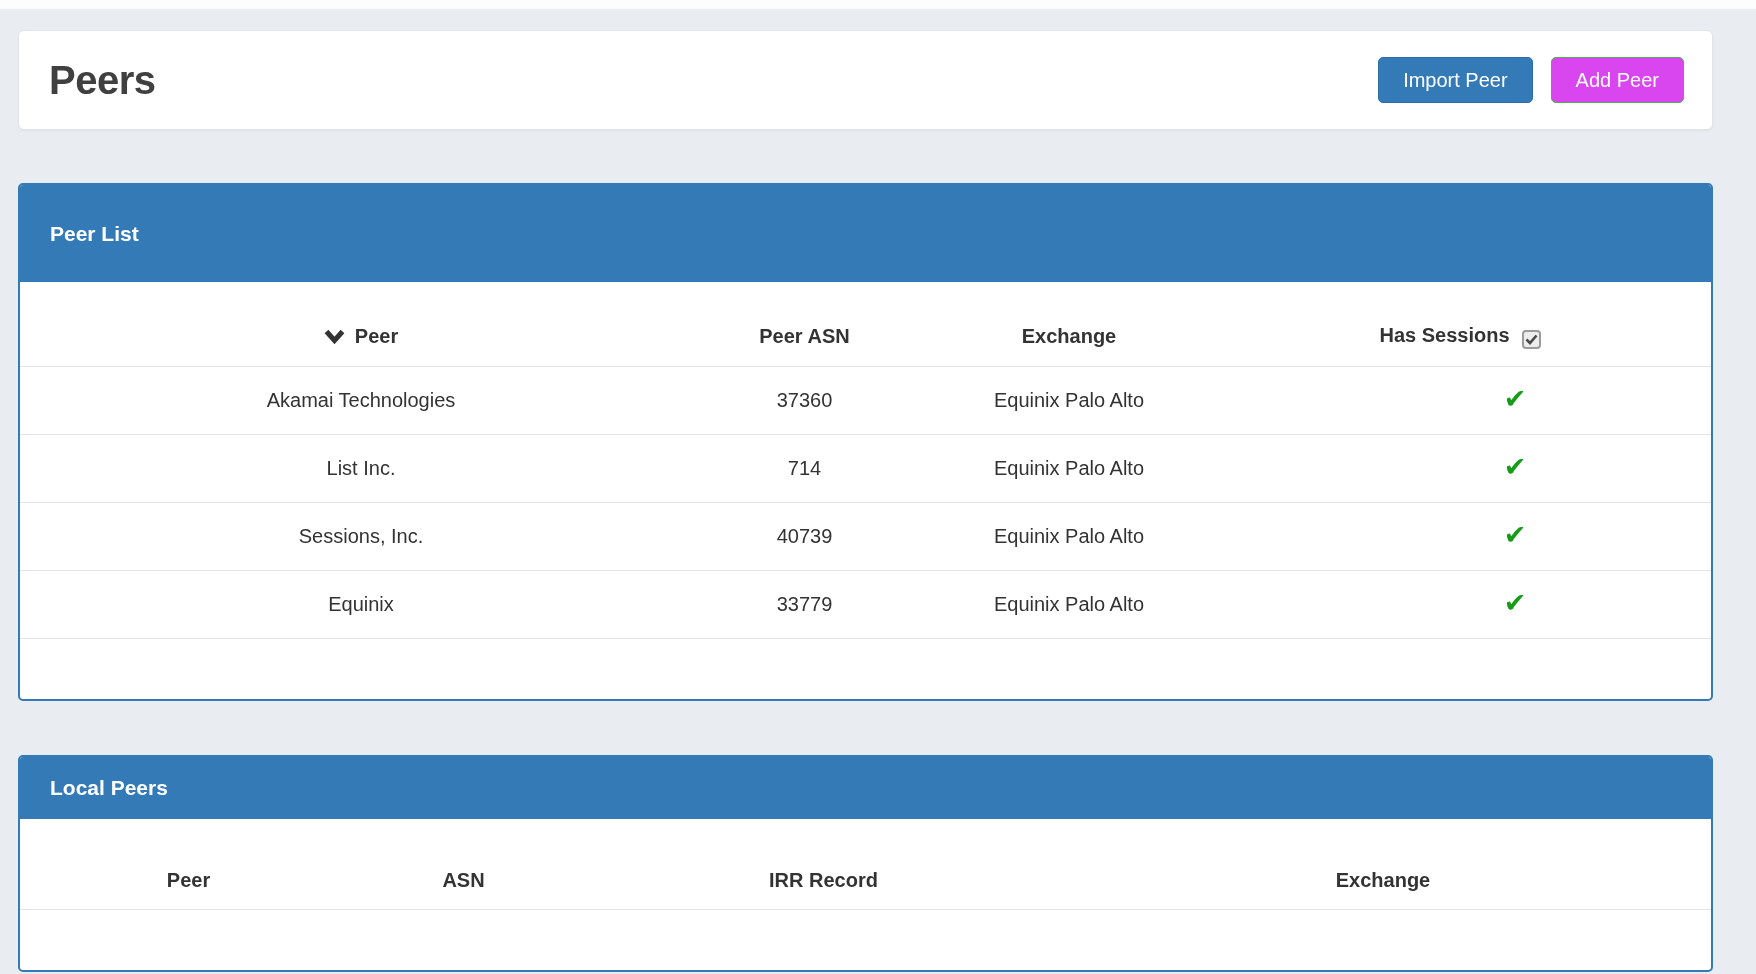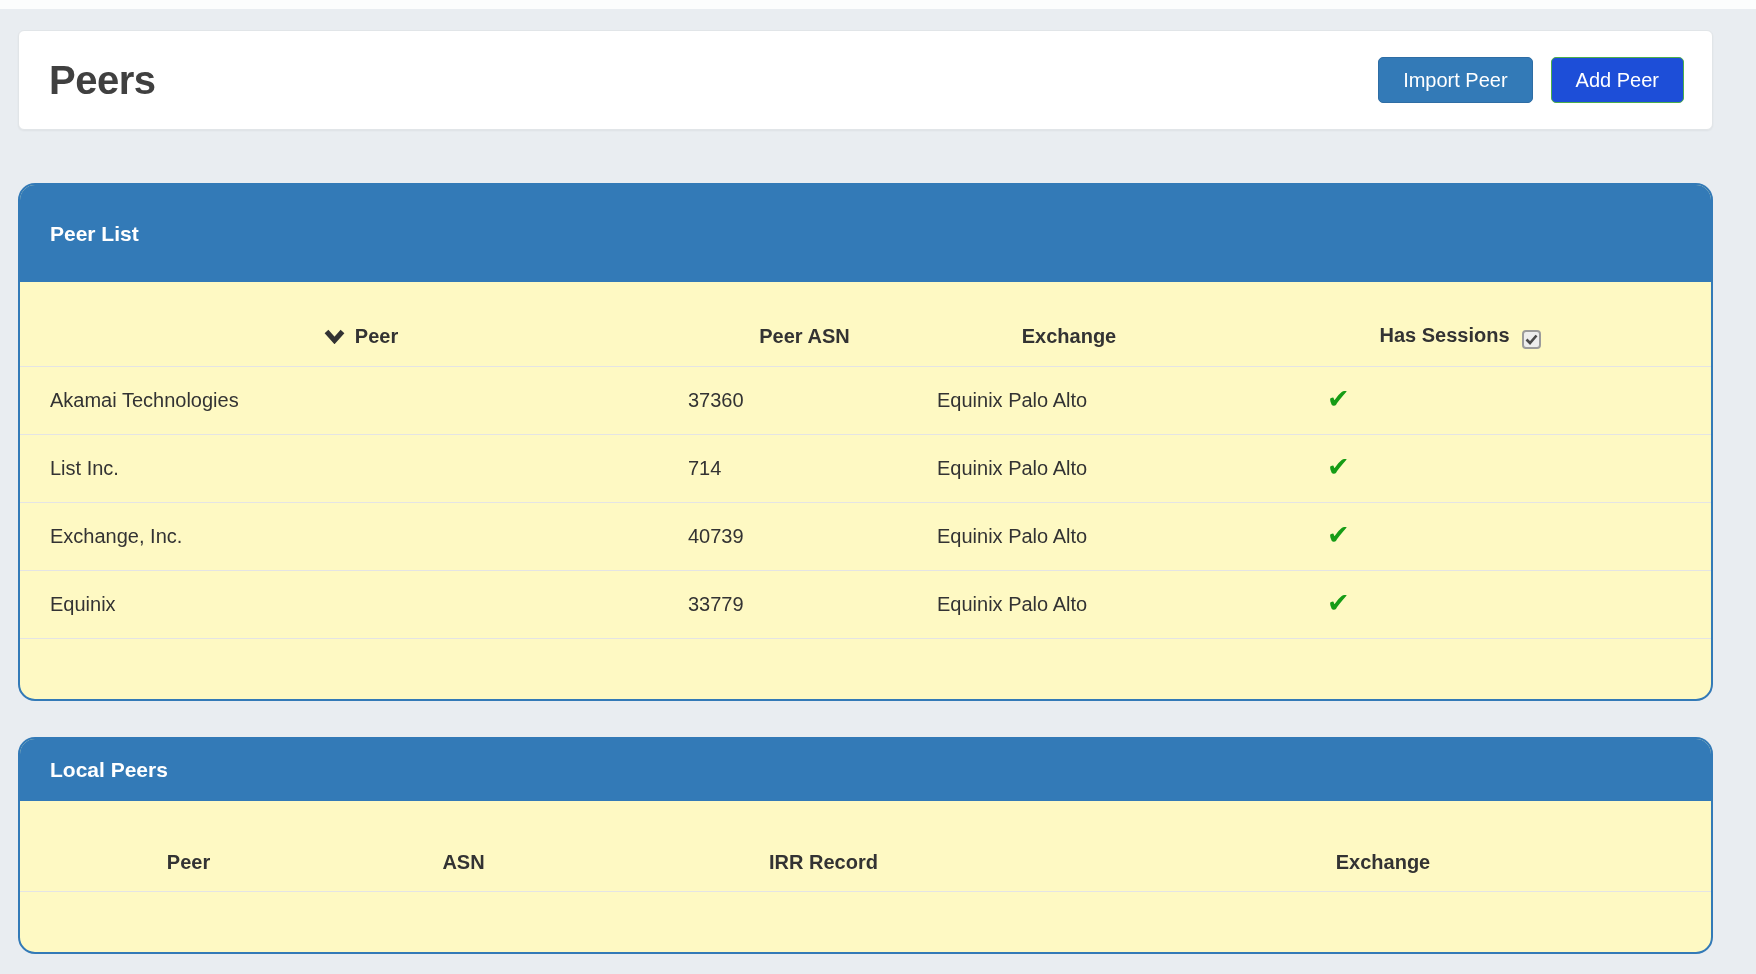--- a/index.html
+++ b/index.html
@@ -21,28 +21,28 @@
     height:100px; display:flex; align-items:center; justify-content:space-between;
     padding:0 28px 0 30px;
   }
   .page-title { font-size:40px; font-weight:700; color:#404040; letter-spacing:-0.5px; }
   .header-buttons { display:flex; align-items:flex-start; }
   .btn {
     font-family:inherit; font-size:20px; color:#fff; font-weight:400;
     padding:10px 24px; border-radius:5px; cursor:pointer; line-height:24px;
   }
   .btn-primary { background:#337ab7; border:1px solid #2e6da4; }
-  .btn-success { background:#1d4ed8; border:1px solid #4cae4c; margin-left:18px; }
+  .btn-success { background:#d946ef; border:1px solid #4cae4c; margin-left:18px; }
 
   
   .panel {
-    border:2px solid #337ab7; border-radius:17px; background:#fef9c3; overflow:hidden;
+    border:2px solid #337ab7; border-radius:5px; background:#ffffff; overflow:hidden;
   }
   .panel-peerlist { margin-top:53px; }
-  .panel-local { margin-top:36px; }
+  .panel-local { margin-top:54px; }
   .panel-heading {
     background:#337ab7; display:flex; align-items:center; justify-content:space-between;
     padding:0 28px 0 30px;
   }
   .panel-peerlist .panel-heading { height:97px; }
   .panel-local .panel-heading { height:62px; }
   .panel-title { color:#fff; font-size:21px; font-weight:700; }
 
   
   .filter-group { display:flex; height:56px; }
@@ -55,21 +55,21 @@
   .search-btn {
     width:63px; height:56px; background:#337ab7; border:1px solid #2a6496;
     border-radius:0 5px 5px 0; display:flex; align-items:center; justify-content:center;
     cursor:pointer;
   }
 
   
   table { width:100%; border-collapse:collapse; font-size:20px; color:#333; table-layout:fixed; }
   th { text-align:center; font-weight:700; }
   .peer-table th { padding:42px 8px 17px; border-bottom:1px solid #e4e4e4; }
-  .peer-table td { padding:20px 8px 21px; border-bottom:1px solid #e4e4e4; line-height:23px; }
+  .peer-table td { padding:20px 8px 21px; border-bottom:1px solid #e4e4e4; line-height:23px;text-align:center; }
   .peer-table th.col-peer, .peer-table td.col-peer { padding-left:30px; }
   .peer-table td.col-sessions { padding-left:118px; }
   .local-table th { padding:50px 8px 17px; border-bottom:1px solid #e4e4e4; }
   .local-table th.col-peer { padding-left:30px; }
   .bottom-space { height:60px; }
   .bottom-space-local { height:60px; }
 
   .sort-chevron { margin-right:10px; vertical-align:-1px; }
 
   
@@ -139,21 +139,21 @@
                   <td class="col-exchange">Equinix Palo Alto</td>
                   <td class="col-sessions"><span class="session-check">✔</span></td>
                 </tr>
                 <tr>
                   <td class="col-peer">List Inc.</td>
                   <td class="col-asn">714</td>
                   <td class="col-exchange">Equinix Palo Alto</td>
                   <td class="col-sessions"><span class="session-check">✔</span></td>
                 </tr>
                 <tr>
-                  <td class="col-peer">Exchange, Inc.</td>
+                  <td class="col-peer">Sessions, Inc.</td>
                   <td class="col-asn">40739</td>
                   <td class="col-exchange">Equinix Palo Alto</td>
                   <td class="col-sessions"><span class="session-check">✔</span></td>
                 </tr>
                 <tr>
                   <td class="col-peer">Equinix</td>
                   <td class="col-asn">33779</td>
                   <td class="col-exchange">Equinix Palo Alto</td>
                   <td class="col-sessions"><span class="session-check">✔</span></td>
                 </tr>

